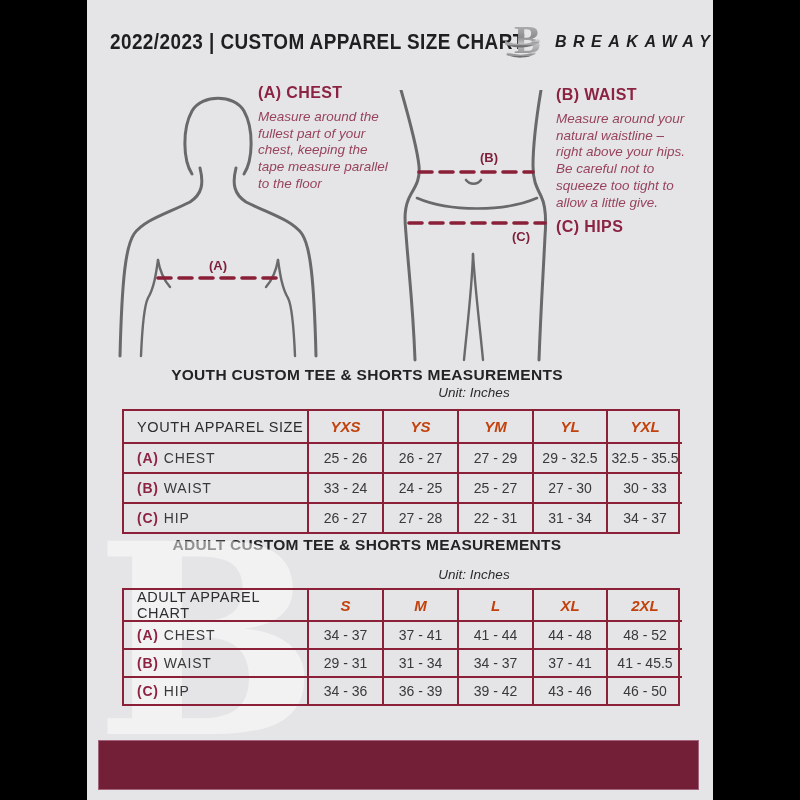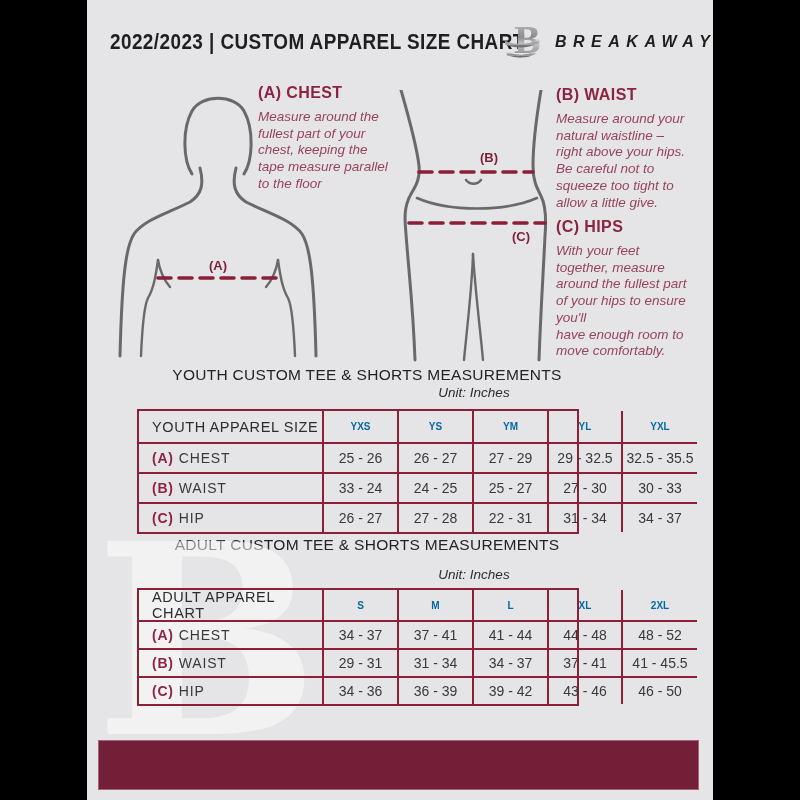--- a/index.html
+++ b/index.html
@@ -45,45 +45,45 @@
   .instr h3{
     margin:0 0 7px 0;font-size:16px;font-weight:700;color:var(--maroon-head);letter-spacing:.4px;
   }
   .instr p{
     margin:0;font-size:13.5px;font-style:italic;line-height:1.24;color:var(--maroon-body);
     white-space:pre-line;
   }
   
   .sec-title{
     position:absolute;left:0;width:560px;text-align:center;
-    font-size:15.5px;font-weight:400;color:var(--ink);letter-spacing:.3px;
+    font-size:15.5px;font-weight:700;color:var(--ink);letter-spacing:.3px;
   }
   .sec-unit{
     position:absolute;left:0;width:714px;text-align:center;
     font-size:13.5px;font-style:italic;color:#2c2c2e;padding-left:30px;
   }
   .t-youth-title{top:366px}.t-youth-unit{top:385px}
   .t-adult-title{top:536px}.t-adult-unit{top:567px}
   
   .size-table{
-    position:absolute;left:50px;width:442px;z-index:2;
+    position:absolute;left:35px;width:558px;z-index:2;
     display:grid;grid-template-columns:183px 75px 75px 75px 74px 76px;
     border:2px solid var(--maroon-line);box-sizing:border-box;
   }
   .tbl-youth{top:409px;grid-template-rows:31px 30px 30px 30px;}
   .tbl-adult{top:588px;grid-template-rows:30px 28px 28px 28px;}
   .size-table>div{
     display:flex;align-items:center;justify-content:center;
     border-left:2px solid var(--maroon-line);border-top:2px solid var(--maroon-line);
     font-size:14px;color:var(--cell-ink);
   }
   .size-table>div:nth-child(6n+1){border-left:none;justify-content:flex-start;padding-left:13px;}
   .size-table>div:nth-child(-n+6){border-top:none;}
   .size-table .h-label{font-size:14.5px;letter-spacing:.6px;color:#2d2d2f;}
-  .size-table .h-size{font-weight:700;font-size:10px;color:#0369a1;}
+  .size-table .h-size{font-weight:700;font-size:15px;color:#c2410c;font-style:italic;}
   .row-label{font-size:15px;letter-spacing:.8px;}
   .row-label .pfx{font-weight:700;color:var(--maroon-head);margin-right:5px;}
   
   .watermark{
     position:absolute;left:8px;top:538px;z-index:1;
     font-family:"DejaVu Serif",serif;font-weight:700;font-size:265px;line-height:.78;
     color:rgba(255,255,255,.5);user-select:none;
   }
   .footer-bar{
     position:absolute;left:11px;top:740px;width:601px;height:50px;z-index:3;
@@ -151,27 +151,20 @@
   <div class="instr instr-a">
     <h3>(A) CHEST</h3>
     <p>Measure around the
 fullest part of your
 chest, keeping the
 tape measure parallel
 to the floor</p>
   </div>
   <div class="instr instr-c">
     <h3>(C) HIPS</h3>
-    <p>With your feet
-together, measure
-around the fullest part
-of your hips to ensure
-you'll
-have enough room to
-move comfortably.</p>
   </div>
 
   <div class="watermark">B</div>
 
   <div class="sec-title t-youth-title">YOUTH CUSTOM TEE &amp; SHORTS MEASUREMENTS</div>
   <div class="sec-unit t-youth-unit">Unit: Inches</div>
   <div class="size-table tbl-youth">
     <div class="h-label">YOUTH APPAREL SIZE</div>
     <div class="h-size">YXS</div>
     <div class="h-size">YS</div>

